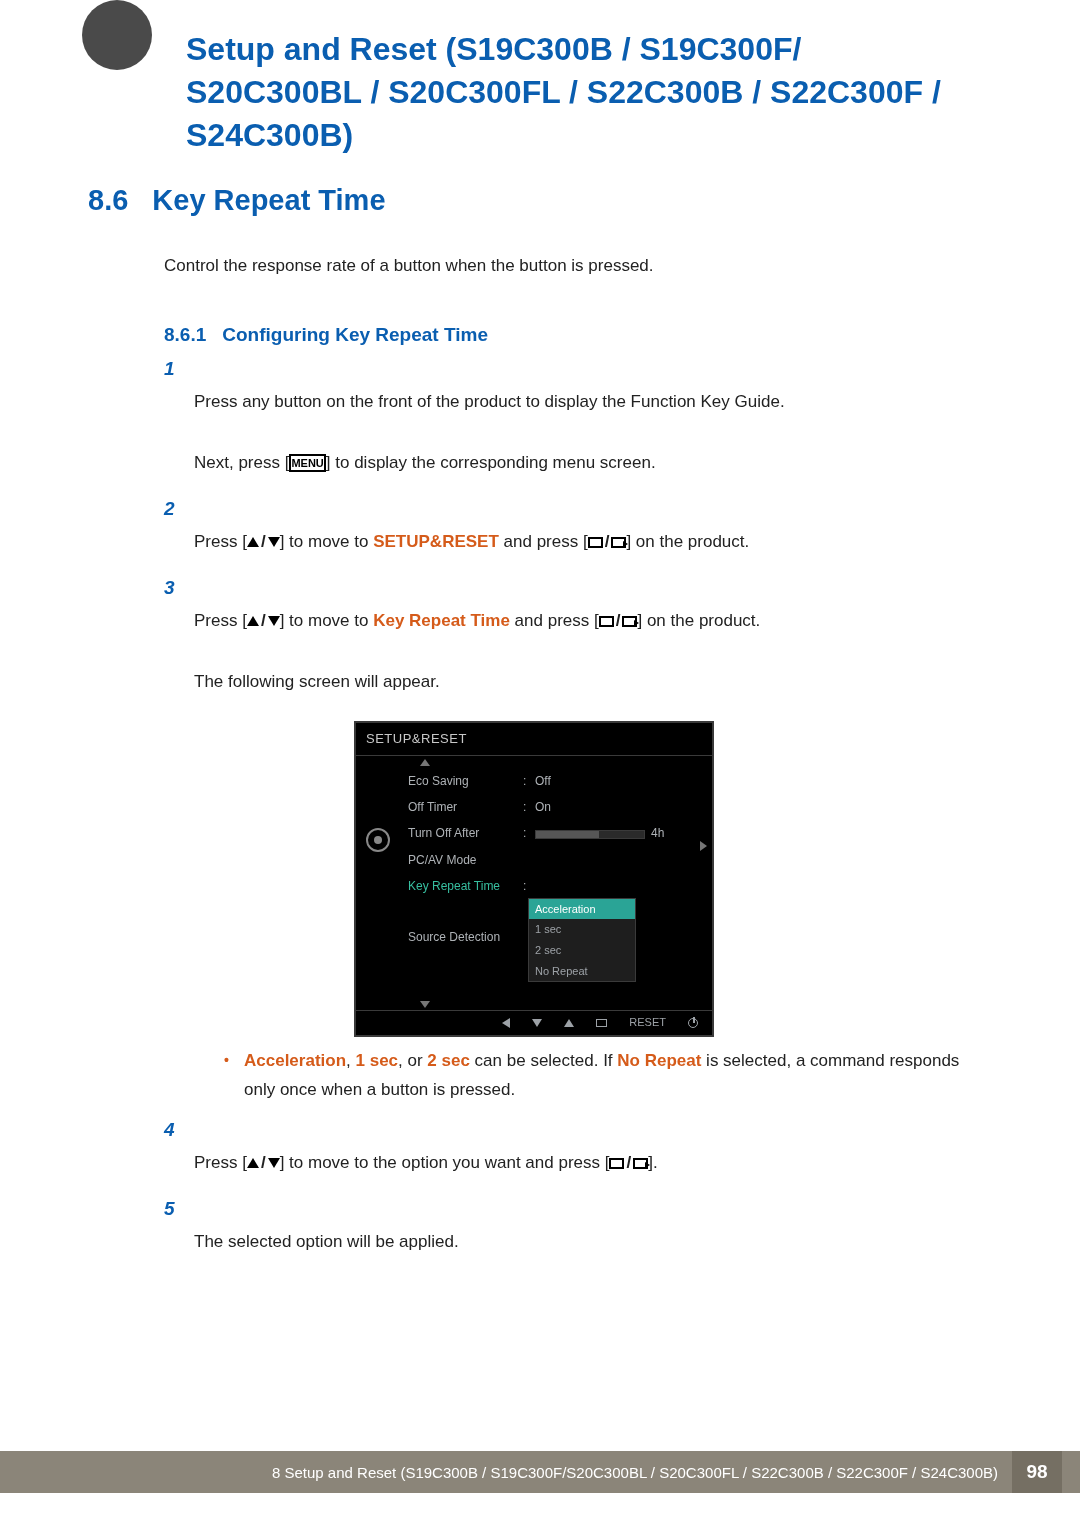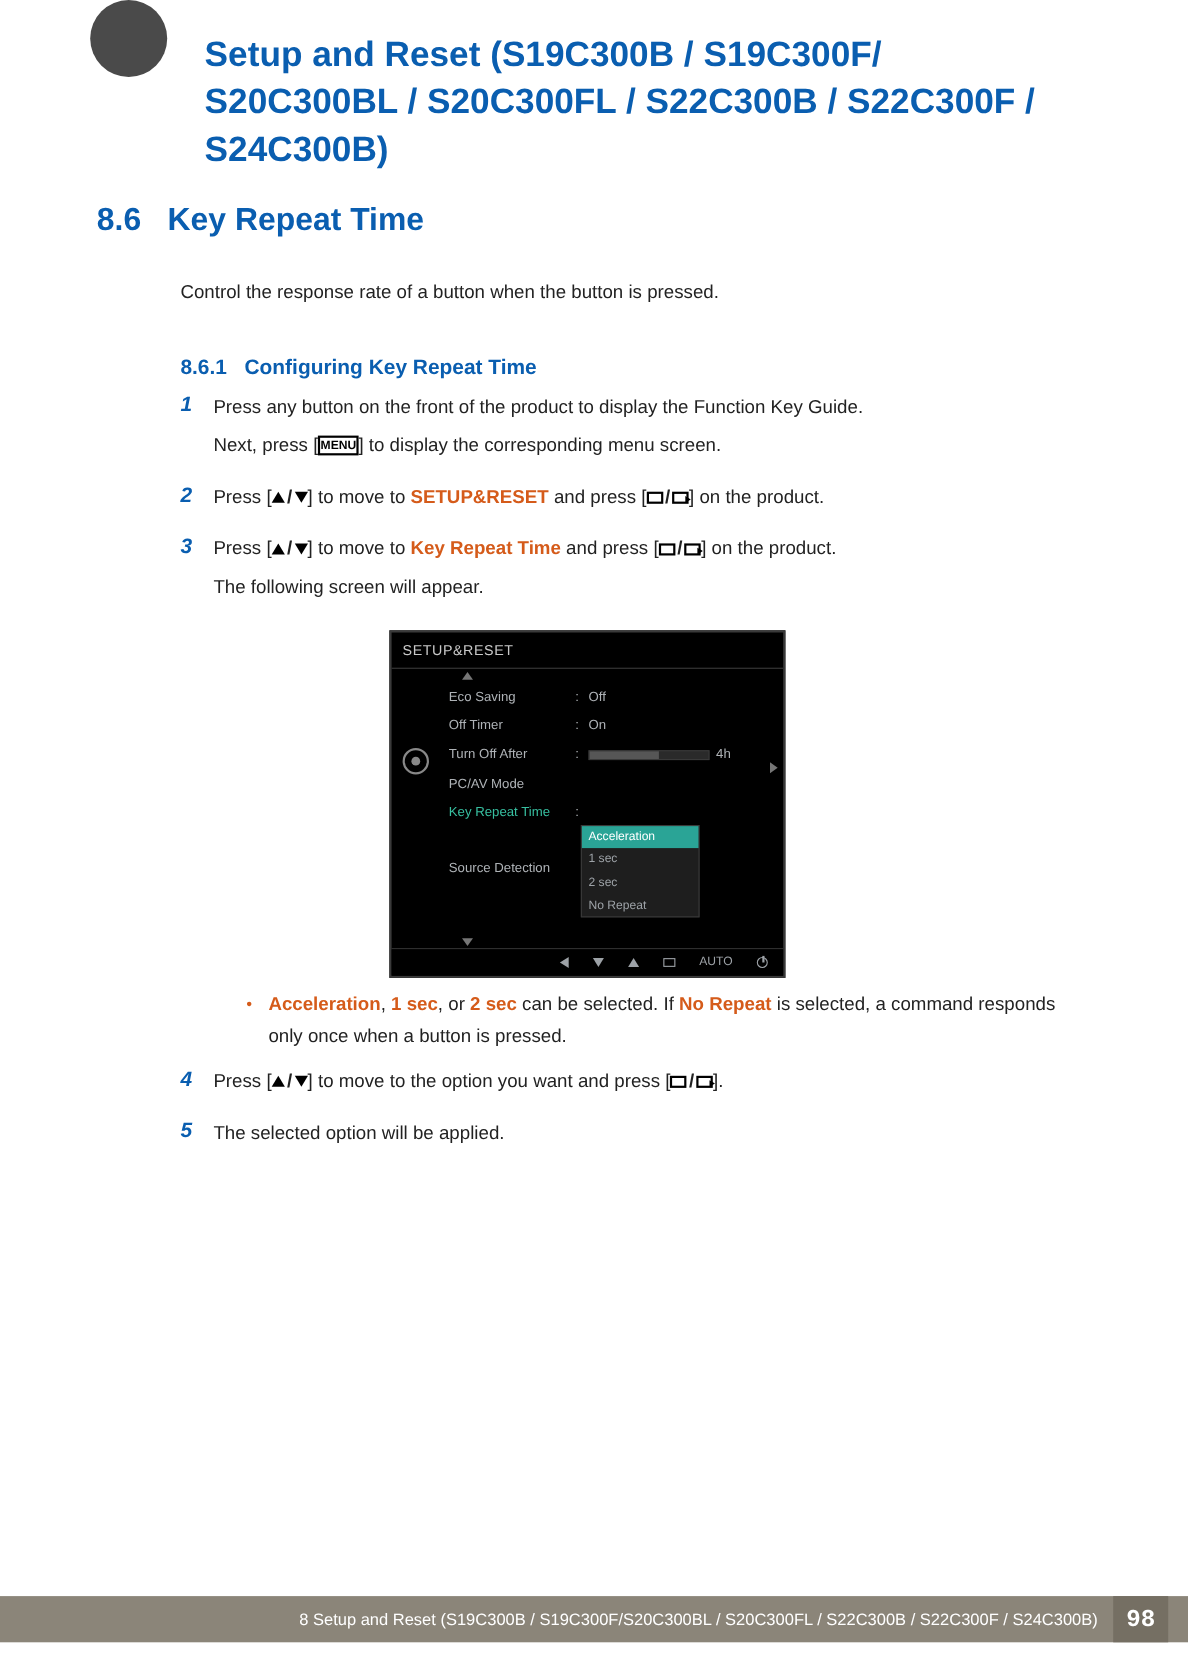--- a/index.html
+++ b/index.html
@@ -94,21 +94,21 @@
       width: 30px;
       flex-shrink: 0;
       line-height: 1.4;
     }
     .step-body {
       font-size: 17px;
       color: #222;
       line-height: 1.7;
       flex: 1;
     }
-    .step-body p { margin-bottom: 6px; }
+    .step-body p { margin-bottom: 6px; margin-top: 32px; }
     .menu-btn {
       display: inline-block;
       border: 2px solid #000;
       background: #fff;
       color: #000;
       font-size: 11px;
       font-weight: bold;
       padding: 0 0;
       line-height: 14px;
       vertical-align: middle;
@@ -304,28 +304,27 @@
       padding-right: 18px;
     }
     .footer-text {
       color: #fff;
       font-size: 15px;
       margin-right: 14px;
     }
     .page-num {
       background: #756f63;
       color: #fff;
-      font-size: 22px;
+      font-size: 19px;
       font-weight: bold;
       width: 50px;
       height: 42px;
       display: flex;
       align-items: center;
       justify-content: center;
-      font-family: Liberation Mono, monospace;
     }
   </style>
 </head>
 <body>
 
 <div class="chapter-icon"></div>
 
 <h1 class="page-title">Setup and Reset (S19C300B / S19C300F/ S20C300BL / S20C300FL / S22C300B / S22C300F / S24C300B)</h1>
 
 <div class="section-row">
@@ -430,21 +429,21 @@
               <div class="osd-arrow-down"></div>
             </div>
           </div>
           <span class="osd-arrow-right"></span>
           <div class="osd-sep"></div>
           <div class="osd-nav">
             <span class="nav-tri-left"></span>
             <span class="nav-tri-down"></span>
             <span class="nav-tri-up"></span>
             <span class="nav-sq"></span>
-            <span>AUTO</span>
+            <span>RESET</span>
             <span class="pwr"></span>
           </div>
         </div>
       </div>
 
       <div class="bullet-row">
         <div class="bullet-dot">•</div>
         <div class="bullet-text">
           <b class="orange">Acceleration</b>, <b class="orange">1 sec</b><span>, or </span><b class="orange">2 sec</b><span> can be selected. If </span><b class="orange">No Repeat</b><span> is selected, a command responds only once when a button is pressed.</span>
         </div>

